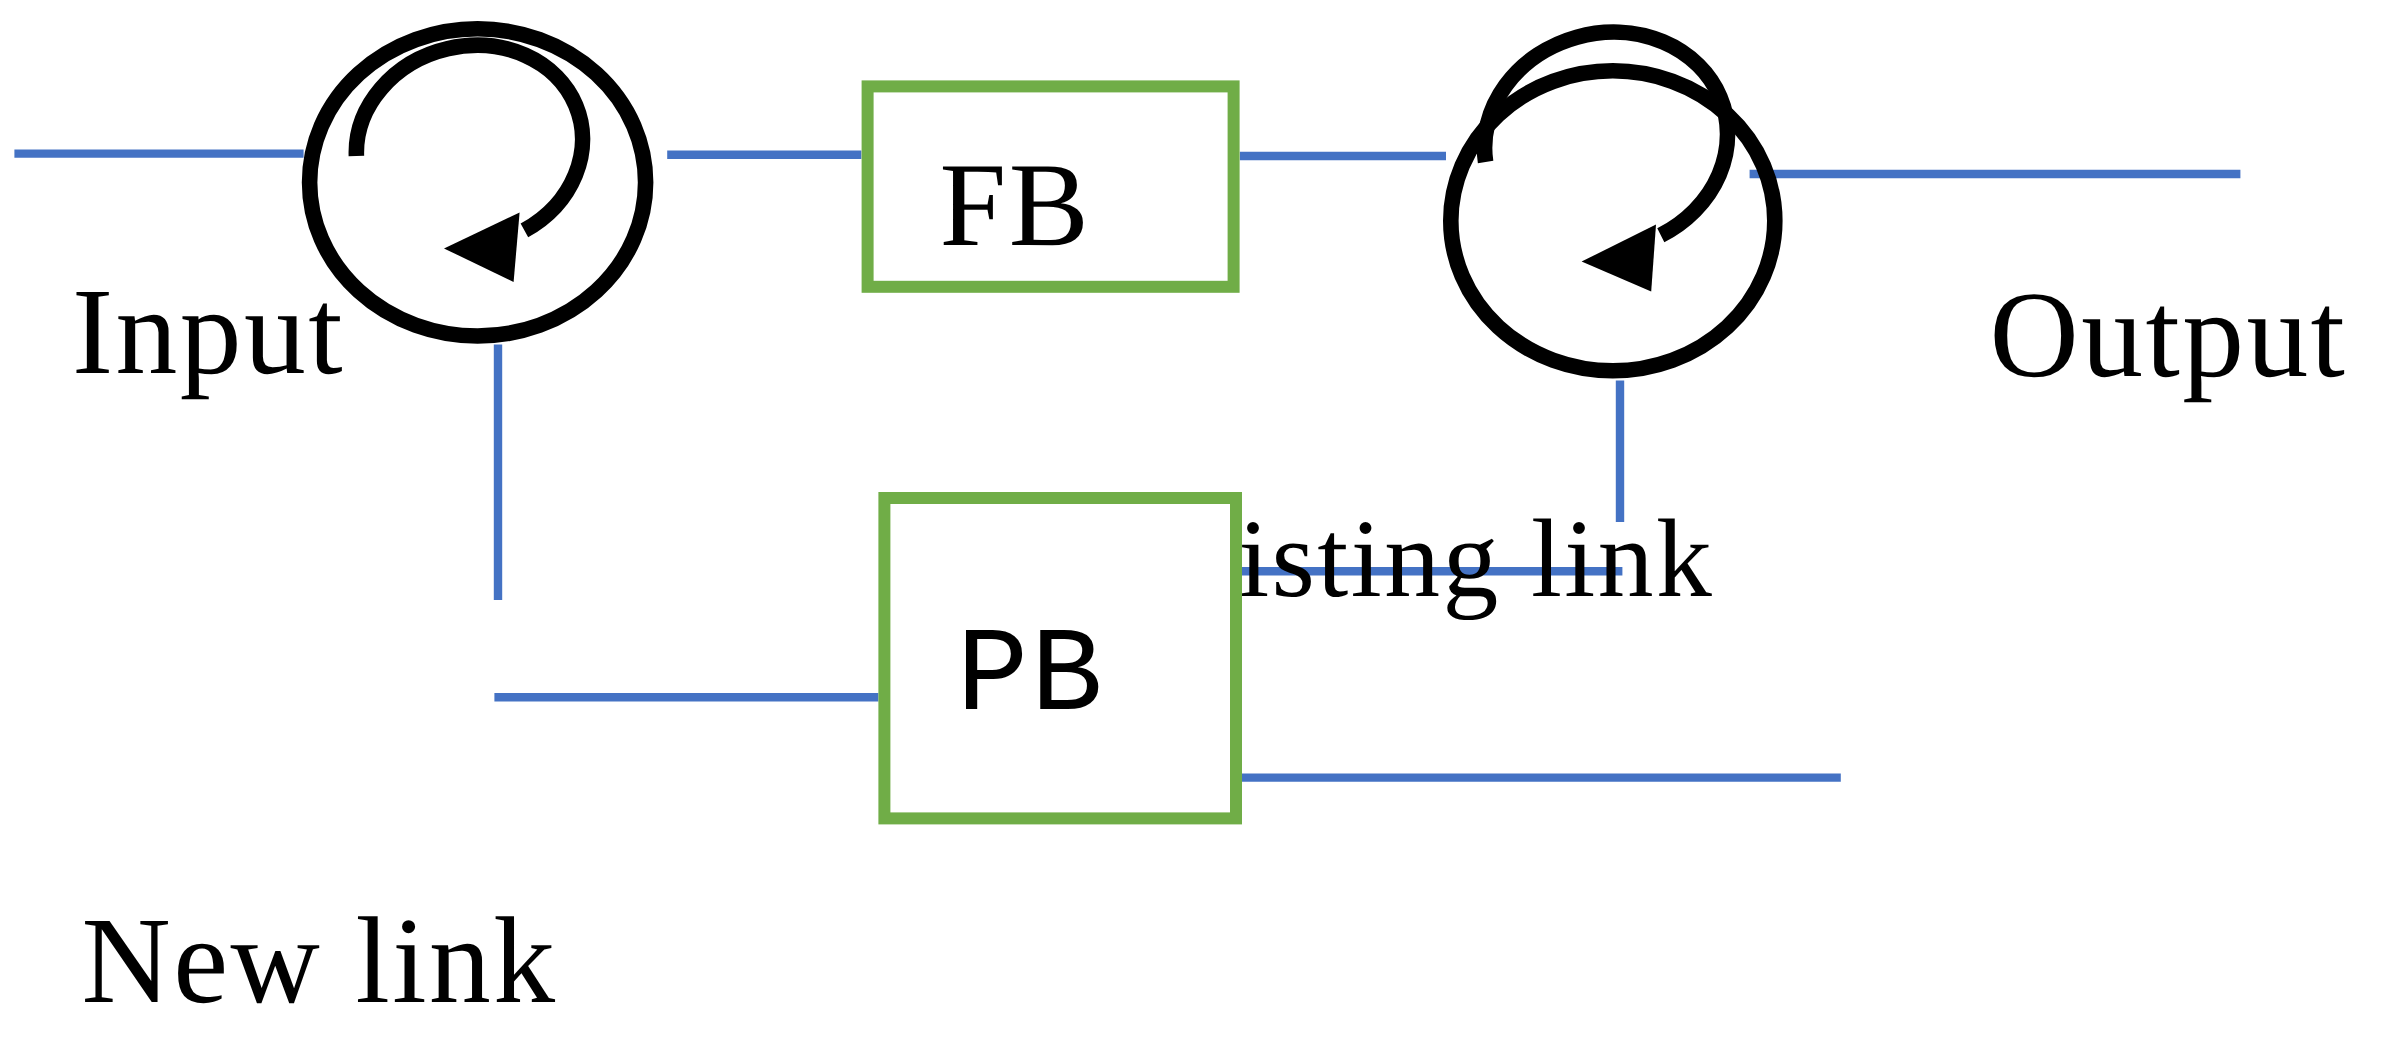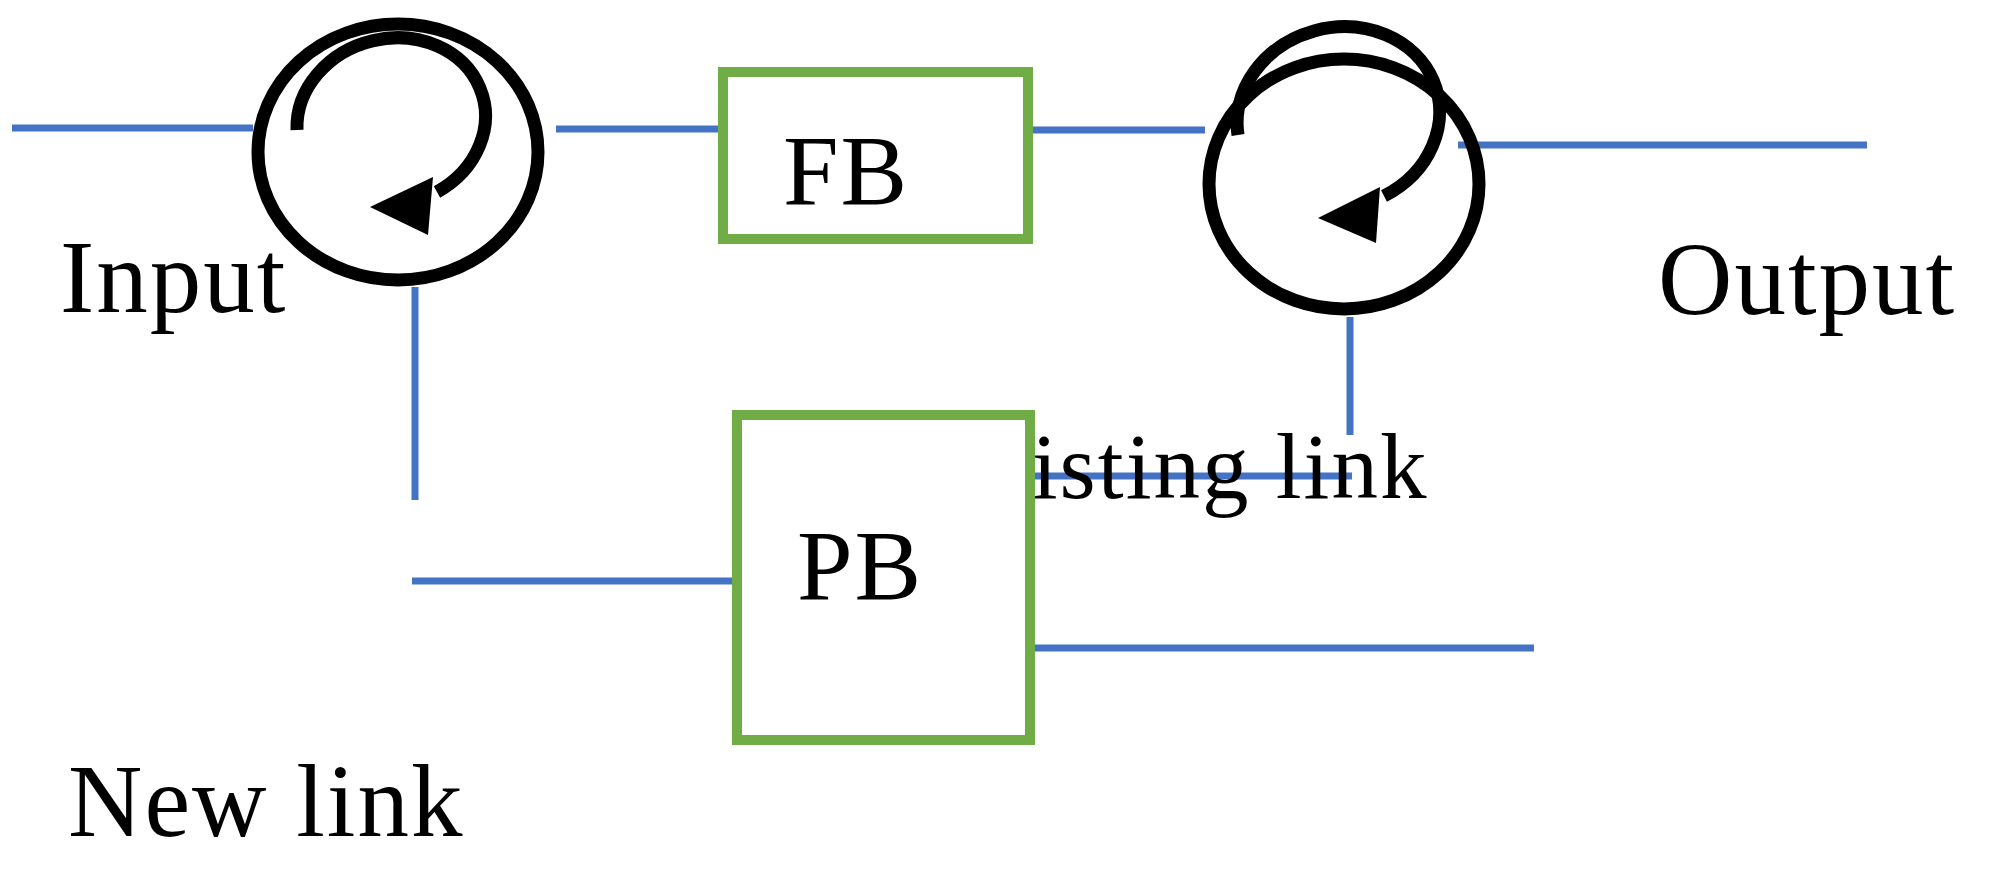--- a/index.html
+++ b/index.html
@@ -67,21 +67,21 @@
       <polygon points="1318,218 1380,187 1376,243" fill="#000000"></polygon>
     </g>
   </svg>
 
   <div class="label label-existing fs93" style="left:940px;top:420px;">existing link</div>
 
   <div class="node-box" style="left:718px;top:67px;width:315px;height:177px;">
     <span class="node-label" style="left:55px;top:44px;">FB</span>
   </div>
 
-  <div class="node-box" style="left:732px;top:410px;width:303px;height:335px;">
+  <div class="node-box" style="left:732px;top:410px;width:303px;height:277px;font-family:Liberation Mono, monospace;">
     <span class="node-label" style="left:55px;top:96px;">PB</span>
   </div>
 
   <div class="label fs103" style="left:60px;top:226px;">Input</div>
 
   <div class="label fs103" style="left:68px;top:750px;">New link</div>
 
   <div class="label fs103" style="left:1658px;top:228px;">Output</div>
 
 </div>

